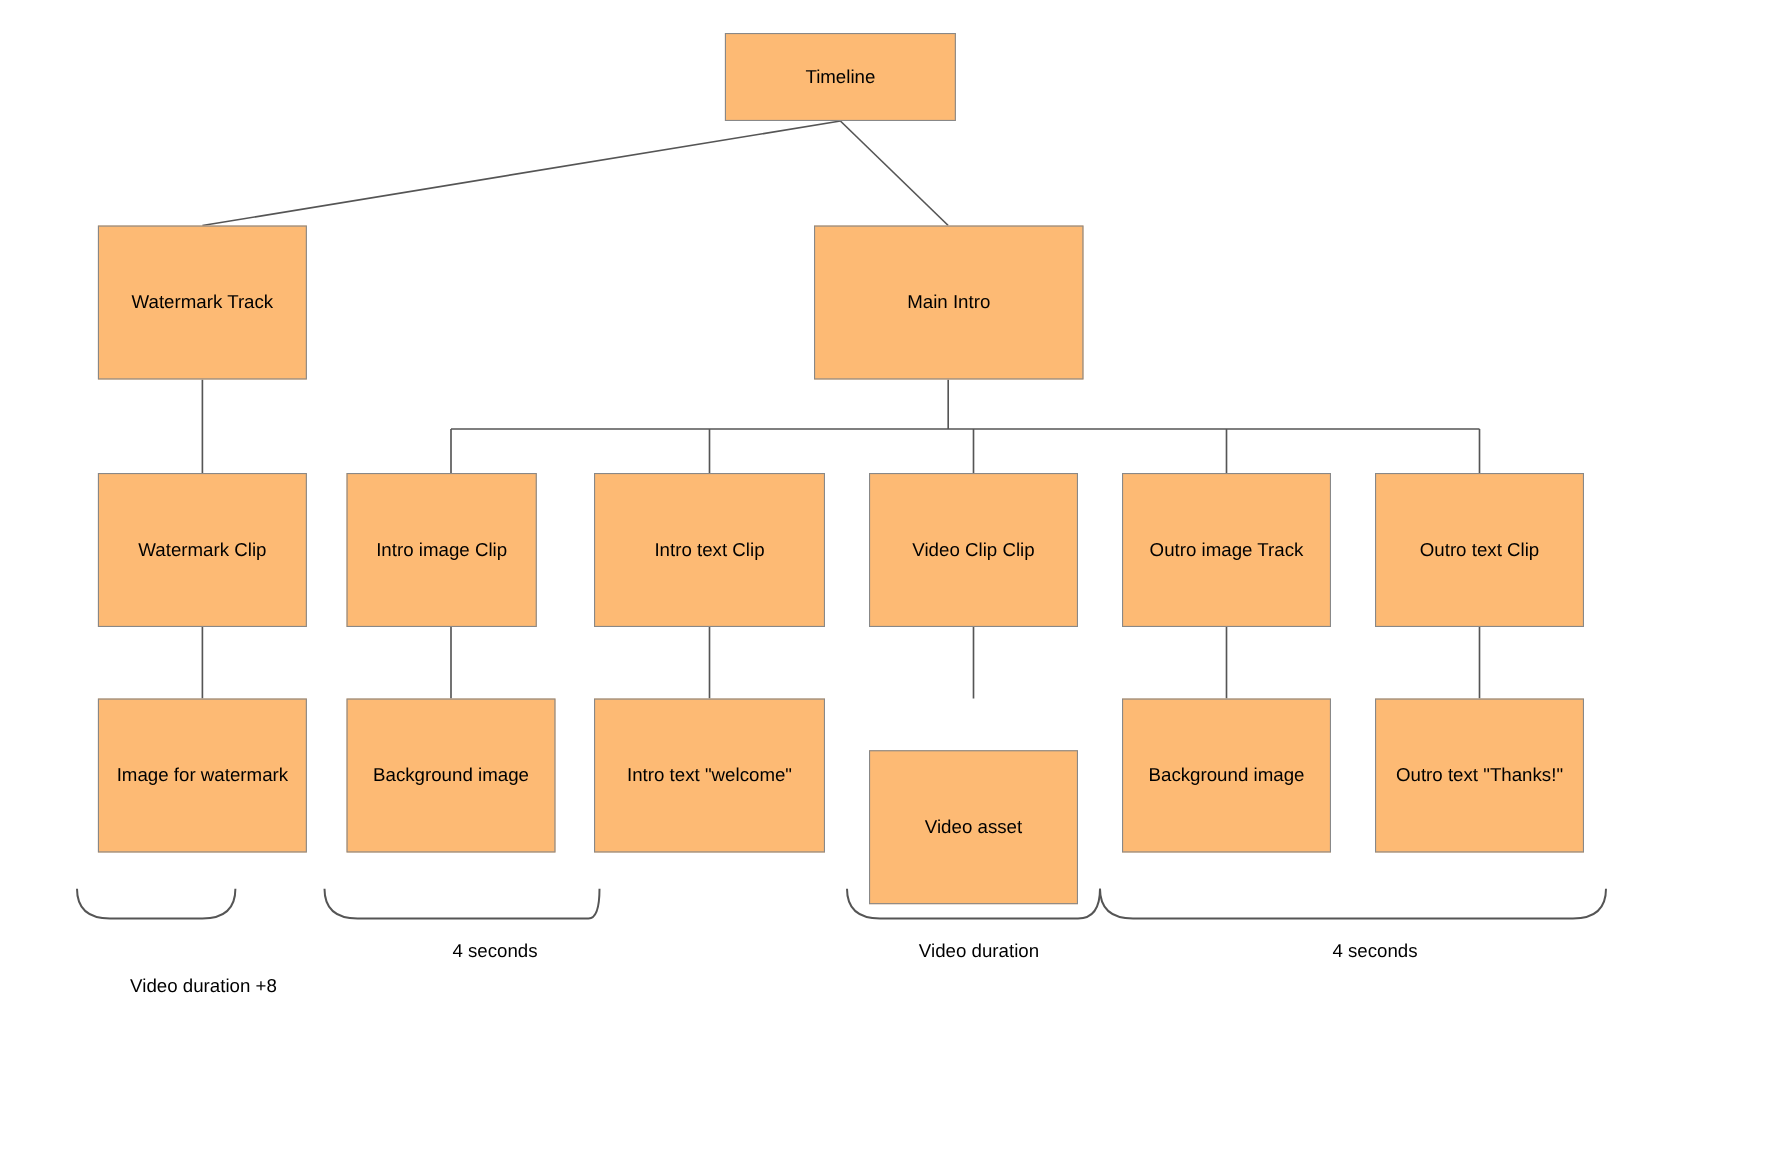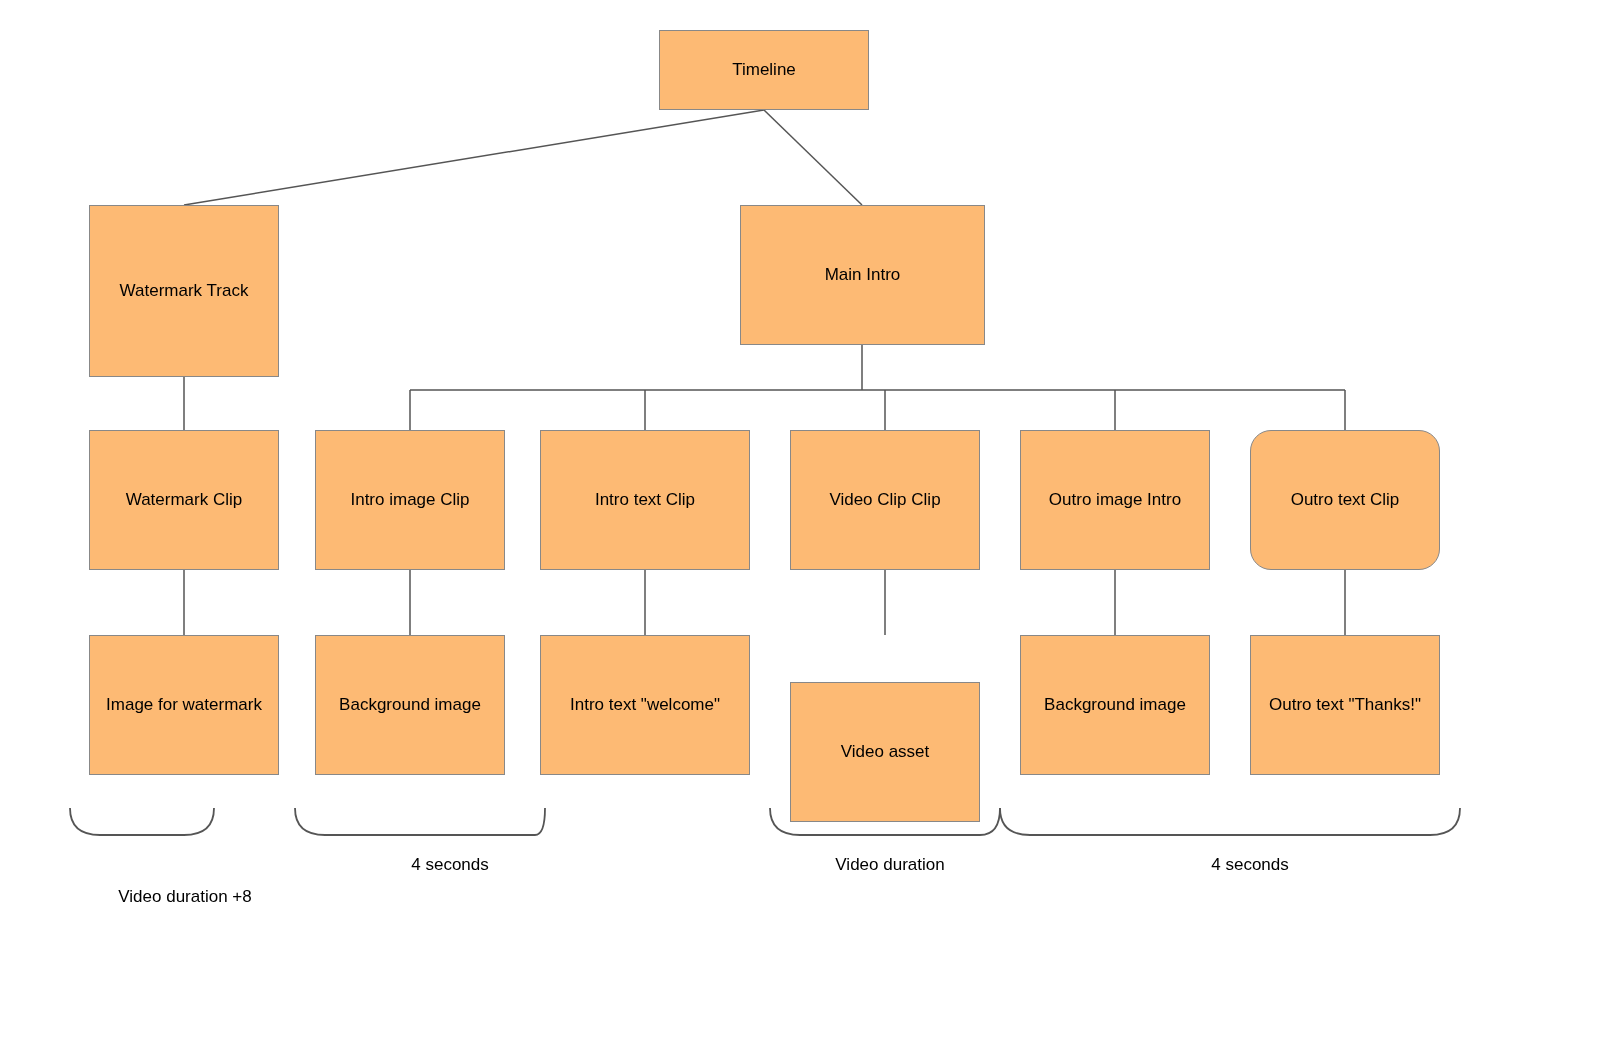--- a/index.html
+++ b/index.html
@@ -81,41 +81,41 @@
 
     <path d="M295,808 Q295,835 325,835 L535,835 Q545,835 545,808" fill="none" stroke="#555" stroke-width="1.8"></path>
 
     <path d="M770,808 Q770,835 800,835 L980,835 Q1000,835 1000,808" fill="none" stroke="#555" stroke-width="1.8"></path>
 
     <path d="M1000,808 Q1000,835 1030,835 L1430,835 Q1460,835 1460,808" fill="none" stroke="#555" stroke-width="1.8"></path>
   </svg>
 
   <div class="node" style="left:659px; top:30px; width:210px; height:80px;">Timeline</div>
 
-  <div class="node" style="left:89px; top:205px; width:190px; height:172px;">Watermark
+  <div class="node" style="left:89px; top:205px; width:190px; height:140px;">Watermark
 Track</div>
 
   <div class="node" style="left:740px; top:205px; width:245px; height:140px;">Main Intro</div>
 
   <div class="node" style="left:89px; top:430px; width:190px; height:140px;">Watermark
 Clip</div>
 
-  <div class="node" style="left:315px; top:430px; width:190px; height:140px;text-align:right;">Intro image
+  <div class="node" style="left:315px; top:430px; width:173px; height:140px;text-align:right;">Intro image
 Clip</div>
 
   <div class="node" style="left:540px; top:430px; width:210px; height:140px;">Intro text
 Clip</div>
 
   <div class="node" style="left:790px; top:430px; width:190px; height:140px;">Video Clip
 Clip</div>
 
   <div class="node" style="left:1020px; top:430px; width:190px; height:140px;">Outro
-image Intro</div>
+image Track</div>
 
-  <div class="node" style="left:1250px; top:430px; width:190px; height:140px;border-radius:21px;">Outro text
+  <div class="node" style="left:1250px; top:430px; width:190px; height:140px;">Outro text
 Clip</div>
 
   <div class="node" style="left:89px; top:635px; width:190px; height:140px;">Image for
 watermark</div>
 
   <div class="node" style="left:315px; top:635px; width:190px; height:140px;">Background
 image</div>
 
   <div class="node" style="left:540px; top:635px; width:210px; height:140px;">Intro text
 "welcome"</div>

